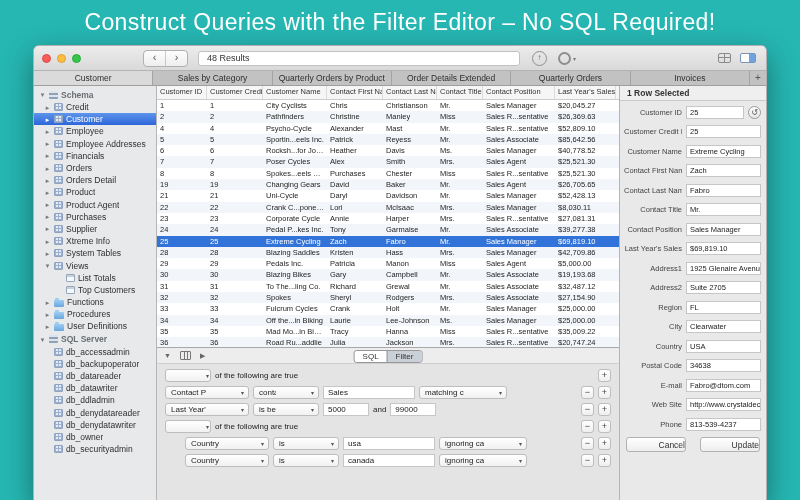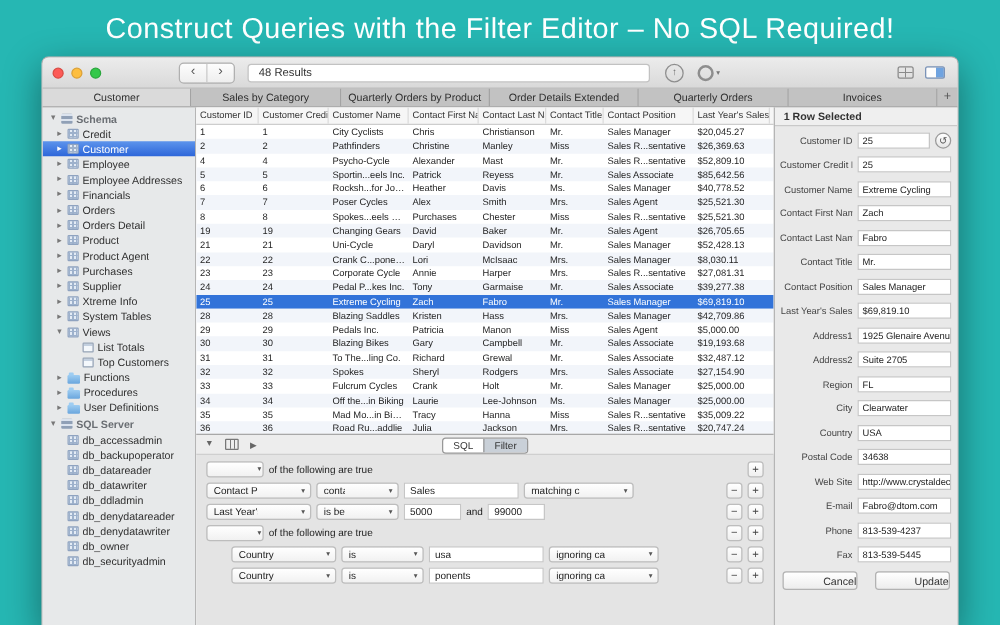--- a/index.html
+++ b/index.html
@@ -661,21 +661,21 @@
             <div class="frow">
               <span class="findent"></span>
               <div class="fdrop w-field">
                 <span class="fdrop-text">Country</span>
                 <span class="fdrop-arrow">▾</span>
               </div>
               <div class="fdrop w-op">
                 <span class="fdrop-text">is</span>
                 <span class="fdrop-arrow">▾</span>
               </div>
-              <span class="finput w-val">ponents</span>
+              <span class="finput w-val">canada</span>
               <div class="fdrop w-mod">
                 <span class="fdrop-text">ignoring case</span>
                 <span class="fdrop-arrow">▾</span>
               </div>
               <span class="fspacer"></span>
               <span class="fbtn">−</span>
               <span class="fbtn">+</span>
             </div>
           </div>
       </div>
@@ -735,34 +735,30 @@
           </div>
           <div class="ins-row">
             <span class="ins-label">Country</span>
             <span class="ins-value">USA</span>
           </div>
           <div class="ins-row">
             <span class="ins-label">Postal Code</span>
             <span class="ins-value">34638</span>
           </div>
           <div class="ins-row">
+            <span class="ins-label">E-mail</span>
+            <span class="ins-value">Fabro@dtom.com</span>
+          </div>
+          <div class="ins-row">
             <span class="ins-label">Web Site</span>
             <span class="ins-value">http://www.crystaldec</span>
           </div>
           <div class="ins-row">
-            <span class="ins-label">E-mail</span>
-            <span class="ins-value">Fabro@dtom.com</span>
-          </div>
-          <div class="ins-row">
             <span class="ins-label">Phone</span>
             <span class="ins-value">813-539-4237</span>
-          </div>
-          <div class="ins-row">
-            <span class="ins-label">Fax</span>
-            <span class="ins-value">813-539-5445</span>
           </div>
         </div>
       <div class="ins-buttons">
         <span class="btn">Cancel</span>
         <span class="btn">Update</span>
       </div>
     </div>
 
   </div>
 </div>

